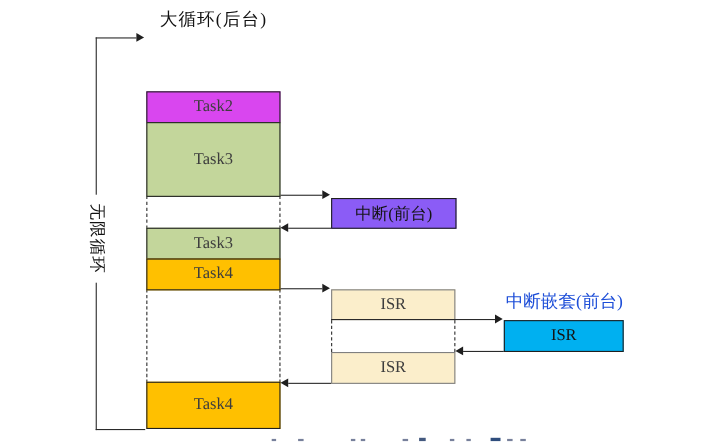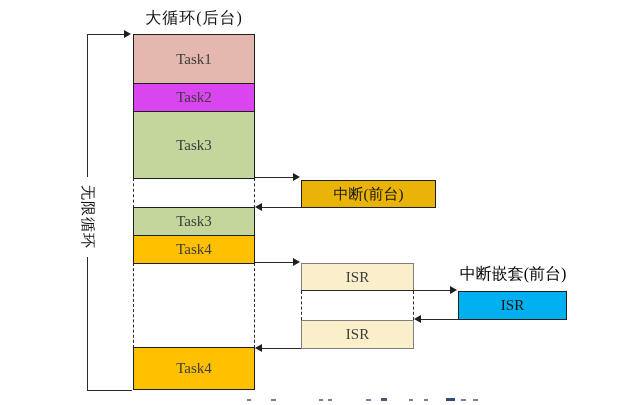--- a/index.html
+++ b/index.html
@@ -7,21 +7,21 @@
   .canvas{
     position:relative;width:641px;height:405px;background:#ffffff;overflow:hidden;
     font-family:Liberation Serif, serif;color:#1f1f1f;
   }
   .title{
     position:absolute;left:123px;top:8px;width:142px;height:20px;
     text-align:center;font-size:16px;letter-spacing:1px;color:#111;
   }
   .nested-title{
     position:absolute;left:444px;top:264px;width:138px;height:20px;
-    text-align:center;font-size:16px;color:#000000;
+    text-align:center;font-size:16px;color:#1d4ed8;
   }
   .vline{position:absolute;width:0;border-left:1px solid #2a2a2a;}
   .hline{position:absolute;height:0;border-top:1px solid #2a2a2a;}
   .dashv{position:absolute;width:122px;background:#ffffff00;
     border-left:1px dashed #2a2a2a;border-right:1px dashed #2a2a2a;}
   .arr-r{position:absolute;width:0;height:0;
     border-top:4px solid transparent;border-bottom:4px solid transparent;
     border-left:7px solid #1f1f1f;}
   .arr-l{position:absolute;width:0;height:0;
     border-top:4px solid transparent;border-bottom:4px solid transparent;
@@ -59,28 +59,27 @@
   <div class="hline" style="left:87px;top:34px;width:37px"></div>
   <div class="arr-r" style="left:124px;top:30px"></div>
   <div class="hline" style="left:87px;top:390px;width:45px"></div>
   <div class="loop-label">无限循环</div>
 
   <div class="dashv" style="left:133px;top:178px;height:30px"></div>
   <div class="dashv" style="left:133px;top:263px;height:85px"></div>
 
   <div class="dashv" style="left:301px;top:291px;height:29px;width:113px"></div>
 
-  <div class="tbox" style="top: 34px; height: 50px; background-color: rgb(229, 184, 175);">Task1</div>
   <div class="tbox" style="top: 83px; height: 29px; background-color: #d946ef;">Task2</div>
   <div class="tbox" style="top: 111px; height: 68px; background-color: rgb(195, 214, 155);">Task3</div>
   <div class="tbox" style="top: 207px; height: 29px; background-color: rgb(195, 214, 155);">Task3</div>
   <div class="tbox" style="top: 235px; height: 29px; background-color: rgb(255, 192, 0);">Task4</div>
   <div class="tbox" style="top: 347px; height: 43px; background-color: rgb(255, 192, 0);">Task4</div>
 
-  <div class="kbox" style="left: 301px; top: 180px; width: 135px; height: 28px; background-color: #eab308;">中断(前台)</div>
+  <div class="kbox" style="left: 301px; top: 180px; width: 114px; height: 28px; background-color: #8b5cf6;">中断(前台)</div>
 
   <div class="hline" style="left:255px;top:177px;width:38px"></div>
   <div class="arr-r" style="left:293px;top:173px"></div>
 
   <div class="hline" style="left:262px;top:207px;width:39px"></div>
   <div class="arr-l" style="left:255px;top:203px"></div>
 
   <div class="ibox" style="left: 301px; top: 263px; width: 113px; height: 28px; background-color: rgb(251, 238, 203);">ISR</div>
 
   <div class="hline" style="left:255px;top:262px;width:38px"></div>

